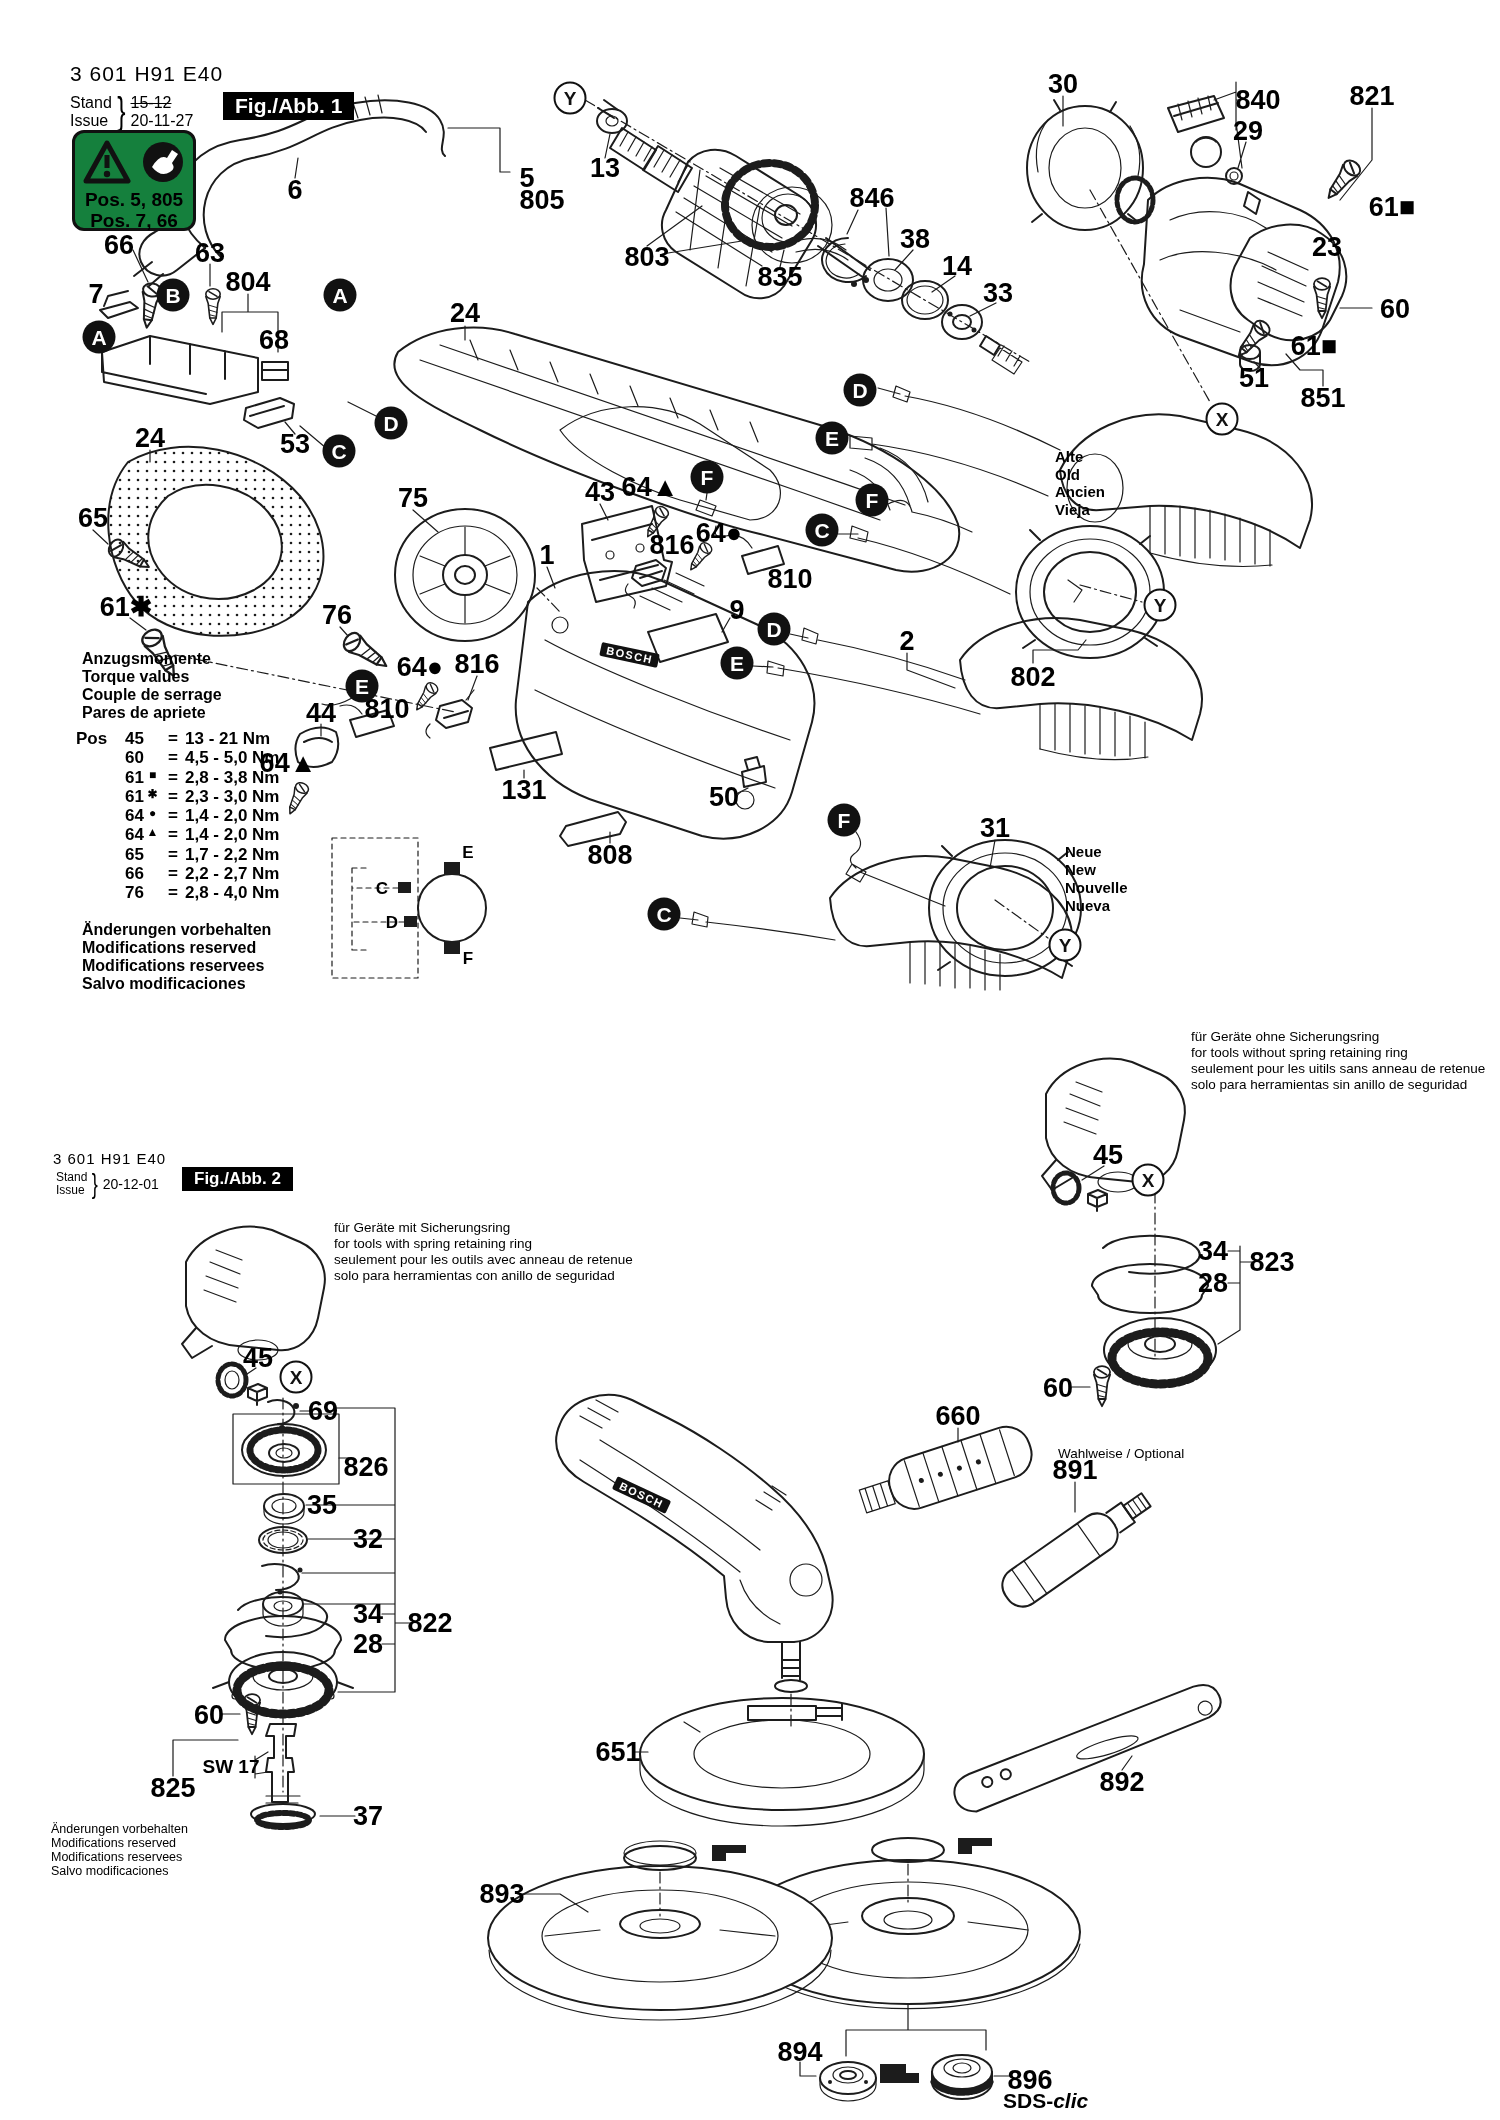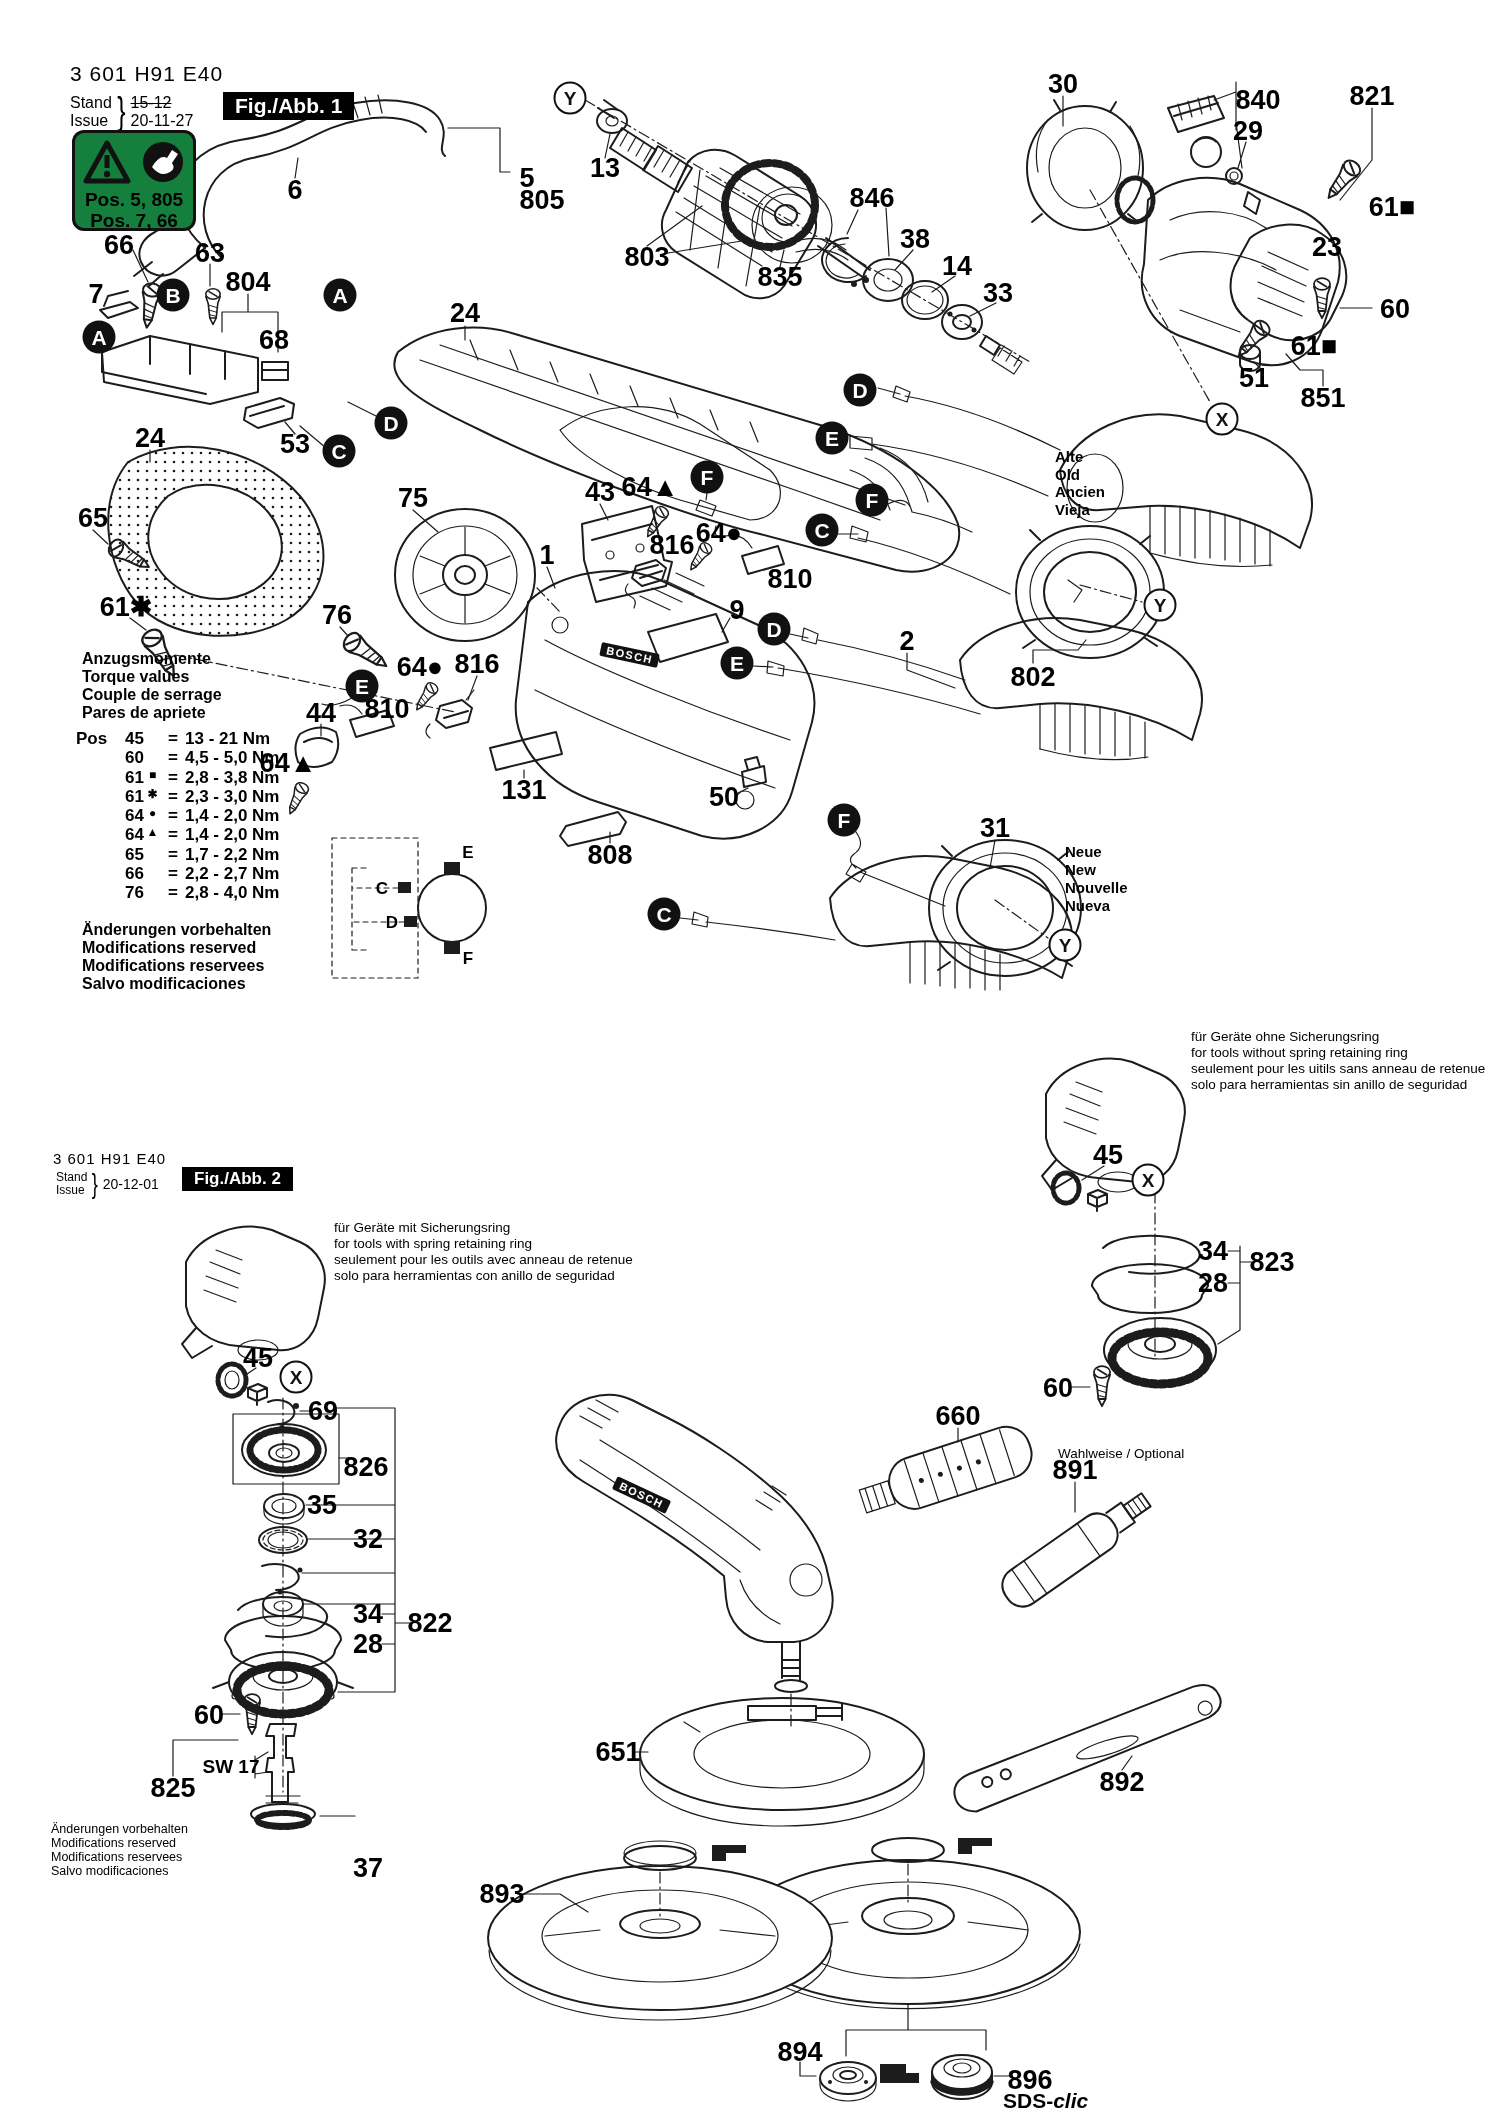--- a/index.html
+++ b/index.html
@@ -579,21 +579,21 @@
       <div class="pl" style="left: 323px; top: 1411px;">69</div>
       <div class="pl" style="left: 366px; top: 1467px;">826</div>
       <div class="pl" style="left: 322px; top: 1505px;">35</div>
       <div class="pl" style="left: 368px; top: 1539px;">32</div>
       <div class="pl" style="left: 368px; top: 1614px;">34</div>
       <div class="pl" style="left: 368px; top: 1644px;">28</div>
       <div class="pl" style="left: 430px; top: 1623px;">822</div>
       <div class="pl" style="left: 209px; top: 1715px;">60</div>
       <div class="pl" style="left: 231px; top: 1766px; font-size: 19px;">SW 17</div>
       <div class="pl" style="left: 173px; top: 1788px;">825</div>
-      <div class="pl" style="left: 368px; top: 1868px;">37</div>
+      <div class="pl" style="left: 368px; top: 1816px;">37</div>
       <div class="pl" style="left: 1108px; top: 1155px;">45</div>
       <div class="pl" style="left: 1213px; top: 1251px;">34</div>
       <div class="pl" style="left: 1213px; top: 1283px;">28</div>
       <div class="pl" style="left: 1272px; top: 1262px;">823</div>
       <div class="pl" style="left: 1058px; top: 1388px;">60</div>
       <div class="pl" style="left: 958px; top: 1416px;">660</div>
       <div class="pl" style="left: 1075px; top: 1470px;">891</div>
       <div class="pl" style="left: 618px; top: 1752px;">651</div>
       <div class="pl" style="left: 1122px; top: 1782px;">892</div>
       <div class="pl" style="left: 502px; top: 1894px;">893</div>

